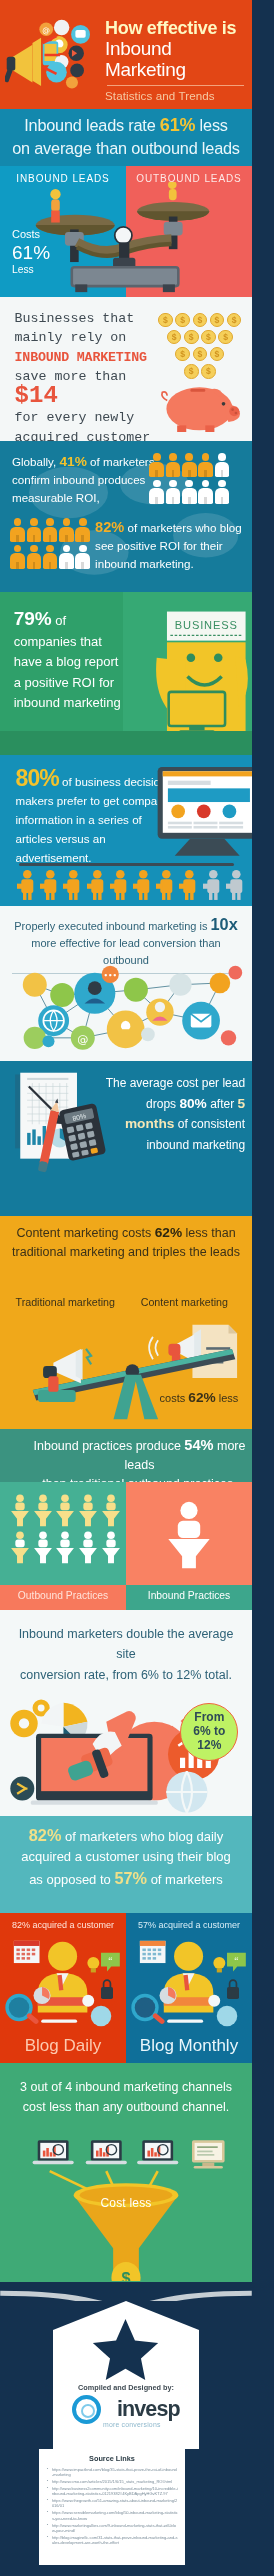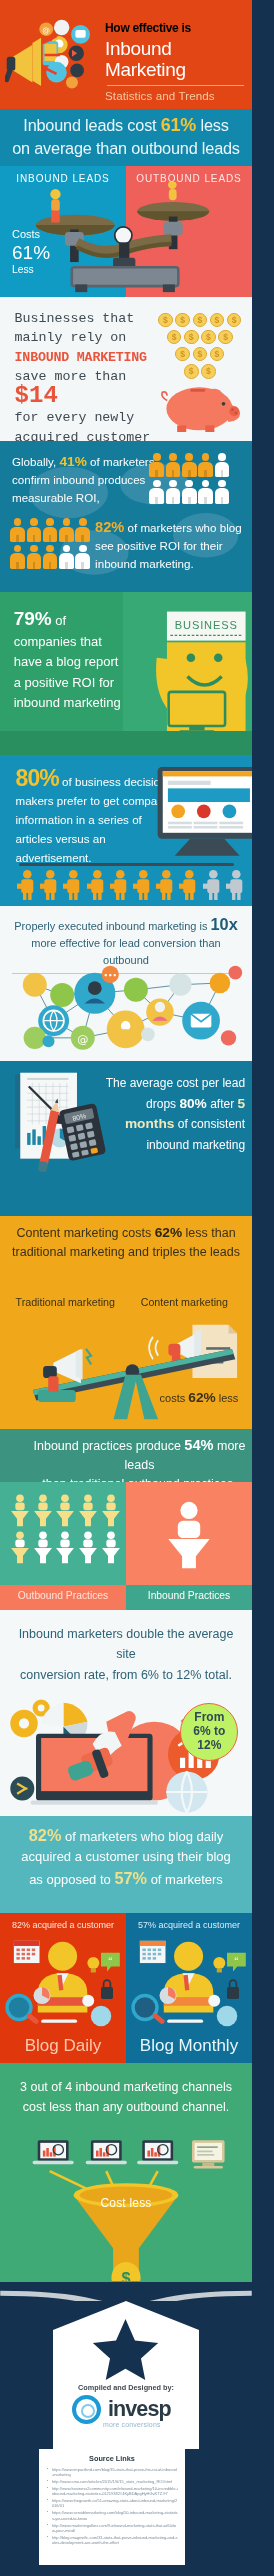--- a/index.html
+++ b/index.html
@@ -8,21 +8,21 @@
     width:252px;height:2576px;overflow:hidden;
     font-family:"Liberation Sans",sans-serif;
     -webkit-font-smoothing:antialiased;
   }
   .page{width:252px;height:2576px;position:relative;background:#14314f;}
 
   
   .hdr{height:109px;background:#e24615;position:relative;overflow:hidden;}
   .hdr-art{position:absolute;left:5.2px;top:12px;width:103px;height:86px;}
   .hdr-txt{position:absolute;left:105px;top:19px;width:144px;text-align:left;}
-  .hdr-l1{color:#000000;font-size:12px;font-weight:bold;line-height:18px;letter-spacing:-0.3px;}
+  .hdr-l1{color:#fef9c3;font-size:18px;font-weight:bold;line-height:18px;letter-spacing:-0.3px;}
   .hdr-l2{color:#ffffff;font-size:19px;line-height:21.5px;letter-spacing:-0.3px;margin-top:0.9px;}
   .hdr-rule{height:0.9px;background:#f3a27c;margin:4.3px 1.7px 3.4px 1.7px;width:137px;}
   .hdr-l3{color:#f6c9a3;font-size:11.6px;line-height:13.7px;letter-spacing:0.1px;}
 
   
   .s1{height:57px;background:#1388ad;padding-top:5.2px;text-align:center;}
   .s1 p{color:#eaf7fb;font-size:16.3px;line-height:23px;letter-spacing:-0.2px;}
   .s1 b{color:#f2c335;font-weight:bold;font-size:18px;}
 
   
@@ -156,21 +156,21 @@
   
   .s18{height:167px;background:#14314f;position:relative;overflow:hidden;}
   .ribbon{position:absolute;left:0;top:6.9px;width:252px;height:13.7px;}
   .badge{position:absolute;left:53px;top:19px;width:146px;height:148px;background:#ffffff;}
   .badge .notch{position:absolute;left:0;top:0;width:0;height:0;
      border-left:73px solid #14314f;border-bottom:29px solid transparent;}
   .badge .notch2{position:absolute;right:0;top:0;width:0;height:0;
      border-right:73px solid #14314f;border-bottom:29px solid transparent;}
   .badge .cd{position:absolute;left:0;top:82px;width:100%;text-align:center;
      color:#3f4a52;font-size:7.3px;font-weight:bold;}
-  .logo{position:absolute;left:19px;top:94px;display:flex;align-items:center;gap:7px;}
+  .logo{position:absolute;left:19px;top:94px;display:flex;align-items:center;gap:16px;}
   .logo .ring{width:29px;height:29px;border-radius:50%;border:4.3px solid #1b9ad6;position:relative;}
   .logo .ring:after{content:"";position:absolute;left:5.2px;top:5.2px;width:10.3px;height:10.3px;
      border-radius:50%;border:2.6px solid #7fcbeb;}
   .logo .wd{color:#2b3b45;font-size:21.5px;font-weight:bold;letter-spacing:-0.9px;}
   .logo .sub{position:absolute;left:31px;top:26px;color:#8fb8cc;font-size:6.9px;letter-spacing:0.2px;}
 
   
   .s19{height:137px;background:#14314f;position:relative;}
   .srcbox{position:absolute;left:39px;top:0;width:146px;height:116px;background:#ffffff;padding:5.2px 6.9px 0 6.9px;}
   .srcbox h4{text-align:center;color:#2b3b45;font-size:7.3px;font-weight:bold;margin-bottom:3.4px;}
@@ -221,21 +221,21 @@
     </svg>
     <div class="hdr-txt">
       <div class="hdr-l1">How effective is</div>
       <div class="hdr-l2">Inbound Marketing</div>
       <div class="hdr-rule"></div>
       <div class="hdr-l3">Statistics and Trends</div>
     </div>
   </div>
 
   <div class="s1">
-    <p><span>Inbound leads cost </span><b>61%</b><span> less</span></p>
+    <p><span>Inbound leads rate </span><b>61%</b><span> less</span></p>
     <p>on average than outbound leads</p>
   </div>
 
   <div class="s2">
     <div class="half hl">
       <div class="lbl">INBOUND LEADS</div>
       <div class="costs">
         <div class="a">Costs</div>
         <div class="b">61%</div>
         <div class="c">Less</div>

